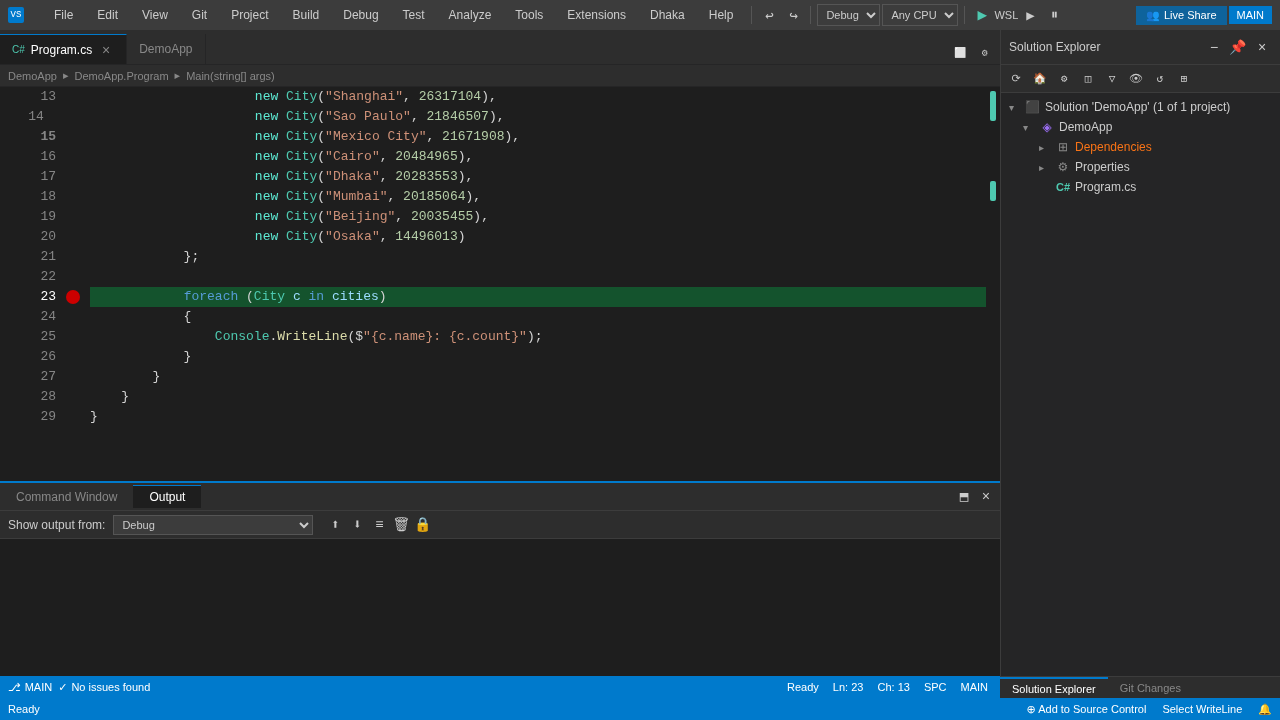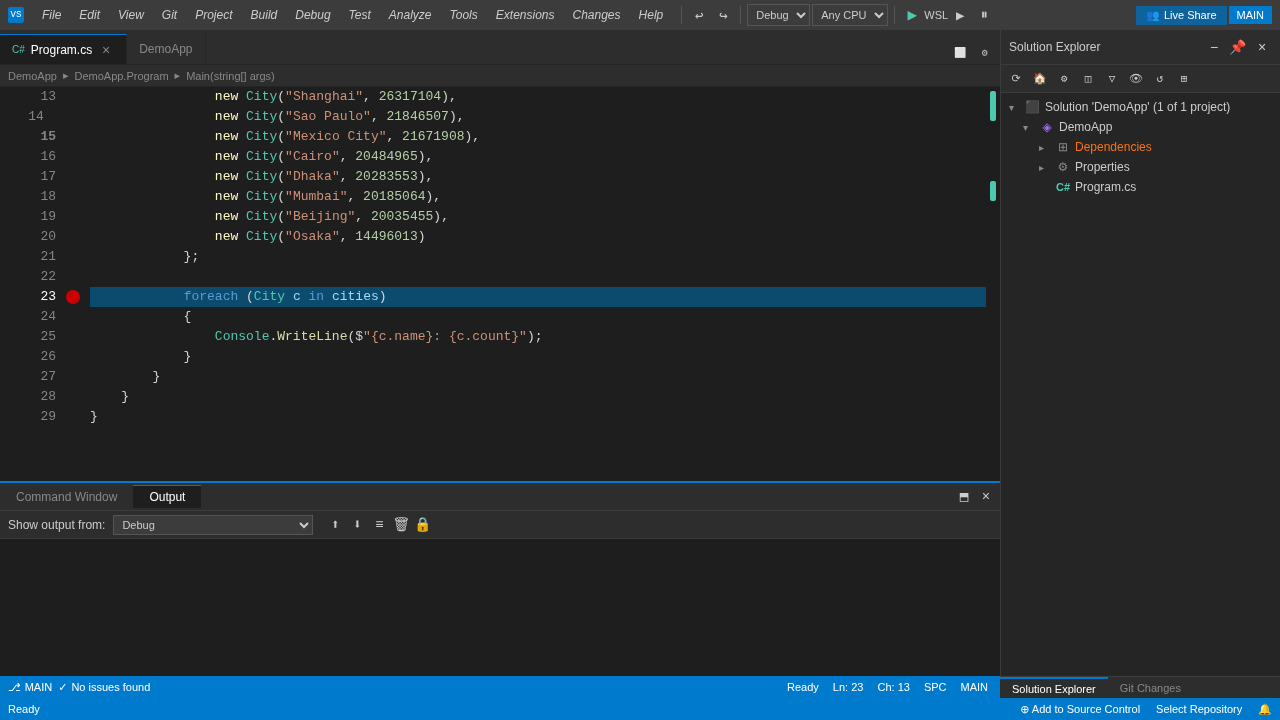--- a/index.html
+++ b/index.html
@@ -1,21 +1,21 @@
 <!DOCTYPE html>
 <html><head>
   <meta charset="utf-8">
   <style>
     * { margin: 0; padding: 0; box-sizing: border-box; }
     body { font-family: 'Consolas', 'Courier New', monospace; font-size: 12px; background: #1e1e1e; color: #d4d4d4; overflow: hidden; width: 1280px; height: 720px; }
 
     
     #titlebar { height: 30px; background: #3c3c3c; display: flex; align-items: center; padding: 0 8px; gap: 6px; }
     .title-icon { width: 16px; height: 16px; background: #007acc; border-radius: 2px; display: inline-flex; align-items: center; justify-content: center; font-size: 9px; color: white; }
-    .title-menus { display: flex; gap: 2px; margin-left: 4px; font-style: italic; }
+    .title-menus { display: flex; gap: 8px; margin-left: 16px; }
     .title-menu-item { padding: 2px 8px; font-size: 12px; color: #ccc; cursor: pointer; font-family: 'Segoe UI', sans-serif; }
     .toolbar-area { display: flex; align-items: center; gap: 2px; flex: 1; }
     .tb-sep { width: 1px; height: 18px; background: #555; margin: 0 4px; }
     .tb-btn { width: 22px; height: 22px; display: inline-flex; align-items: center; justify-content: center; cursor: pointer; color: #ccc; font-size: 14px; }
     .tb-dropdown { height: 22px; background: #3c3c3c; border: 1px solid #555; color: #ccc; font-size: 11px; padding: 0 4px; cursor: pointer; font-family: 'Segoe UI', sans-serif; }
     .live-share-btn { margin-left: auto; background: #0e639c; color: white; padding: 3px 10px; font-size: 11px; cursor: pointer; font-family: 'Segoe UI', sans-serif; display: flex; align-items: center; gap: 4px; }
     .main-label { background: #007acc; color: white; padding: 3px 8px; font-size: 11px; font-family: 'Segoe UI', sans-serif; }
 
     
     #main-layout { display: flex; height: calc(720px - 30px); }
@@ -34,21 +34,21 @@
     .code-path-bar { height: 22px; background: #2d2d2d; display: flex; align-items: center; padding: 0 8px; gap: 4px; font-size: 11px; color: #888; border-bottom: 1px solid #252526; font-family: 'Segoe UI', sans-serif; }
     .code-path-sep { margin: 0 2px; }
 
     
     .editor-container { display: flex; flex: 1; overflow: hidden; background: #1e1e1e; }
     .line-numbers { width: 48px; background: #1e1e1e; padding: 0 8px 0 0; text-align: right; color: #858585; font-size: 13px; line-height: 20px; padding-top: 0; user-select: none; border-right: none; }
     .code-content { flex: 1; overflow: hidden; padding-left: 8px; font-size: 13px; line-height: 20px; }
 
     
     .kw-blue { color: #569cd6; }
-    .kw-new { color: #fef9c3; }
+    .kw-new { color: #5eead4; margin-left: 40px; }
     .str-orange { color: #ce9178; }
     .num-green { color: #b5cea8; }
     .method-yellow { color: #dcdcaa; }
     .var-light { color: #9cdcfe; }
     .type-teal { color: #4ec9b0; }
 
     
     #solution-explorer { width: 280px; background: #252526; display: flex; flex-direction: column; border-left: 1px solid #3c3c3c; }
     .se-header { height: 35px; background: #2d2d2d; display: flex; align-items: center; padding: 0 8px; gap: 4px; font-size: 12px; font-family: 'Segoe UI', sans-serif; color: #ccc; border-bottom: 1px solid #3c3c3c; }
     .se-header-title { flex: 1; }
@@ -86,21 +86,21 @@
     <span class="title-menu-item">Edit</span>
     <span class="title-menu-item">View</span>
     <span class="title-menu-item">Git</span>
     <span class="title-menu-item">Project</span>
     <span class="title-menu-item">Build</span>
     <span class="title-menu-item">Debug</span>
     <span class="title-menu-item">Test</span>
     <span class="title-menu-item">Analyze</span>
     <span class="title-menu-item">Tools</span>
     <span class="title-menu-item">Extensions</span>
-    <span class="title-menu-item">Changes</span>
+    <span class="title-menu-item">Dhaka</span>
     <span class="title-menu-item">Help</span>
   </div>
   <div class="toolbar-area">
     <div class="tb-sep"></div>
     <span class="tb-btn">↩</span>
     <span class="tb-btn">↪</span>
     <div class="tb-sep"></div>
     <select class="tb-dropdown">
       <option>Debug</option>
     </select>
@@ -196,21 +196,21 @@
           <div style="height:20px; line-height:20px; white-space:pre; font-size:13px;">                <span class="kw-new">new</span> <span class="type-teal">City</span>(<span class="str-orange">"Mumbai"</span>, <span class="num-green">20185064</span>),</div>
 
           <div style="height:20px; line-height:20px; white-space:pre; font-size:13px;">                <span class="kw-new">new</span> <span class="type-teal">City</span>(<span class="str-orange">"Beijing"</span>, <span class="num-green">20035455</span>),</div>
 
           <div style="height:20px; line-height:20px; white-space:pre; font-size:13px;">                <span class="kw-new">new</span> <span class="type-teal">City</span>(<span class="str-orange">"Osaka"</span>, <span class="num-green">14496013</span>)</div>
 
           <div style="height:20px; line-height:20px; white-space:pre; font-size:13px;">            };</div>
 
           <div style="height:20px; line-height:20px; white-space:pre; font-size:13px;"></div>
 
-          <div style="height:20px; line-height:20px; white-space:pre; font-size:13px; background:#0c4a6e;">            <span style="color:#d4d4d4;"><span class="kw-blue">foreach</span> (<span class="type-teal">City</span> <span class="var-light">c</span> <span class="kw-blue">in</span> <span class="var-light">cities</span>)</span></div>
+          <div style="height:20px; line-height:20px; white-space:pre; font-size:13px; background:#14532d;">            <span style="color:#d4d4d4;"><span class="kw-blue">foreach</span> (<span class="type-teal">City</span> <span class="var-light">c</span> <span class="kw-blue">in</span> <span class="var-light">cities</span>)</span></div>
 
           <div style="height:20px; line-height:20px; white-space:pre; font-size:13px;">            {</div>
 
           <div style="height:20px; line-height:20px; white-space:pre; font-size:13px;">                <span class="type-teal">Console</span>.<span class="method-yellow">WriteLine</span>($<span class="str-orange">"{c.name}: {c.count}"</span>);</div>
 
           <div style="height:20px; line-height:20px; white-space:pre; font-size:13px;">            }</div>
 
           <div style="height:20px; line-height:20px; white-space:pre; font-size:13px;">        }</div>
 
           <div style="height:20px; line-height:20px; white-space:pre; font-size:13px;">    }</div>
@@ -330,15 +330,15 @@
   <div style="padding:2px 12px; font-size:11px; font-family:'Segoe UI',sans-serif; color:#888; height:100%; display:flex; align-items:center;">Git Changes</div>
 </div>
 
 <div style="position:absolute; bottom:0; left:0; right:0; height:22px; background:#007acc; display:flex; align-items:center; color:white; font-size:11px; font-family:'Segoe UI',sans-serif;">
   <span style="padding:0 8px; cursor:pointer;">Ready</span>
   <span style="flex:1;"></span>
   <span style="padding:0 8px; cursor:pointer;">
     <span>⊕</span>
     <span>Add to Source Control</span>
   </span>
-  <span style="padding:0 8px; cursor:pointer;">Select Repository</span>
+  <span style="padding:0 8px; cursor:pointer;">Select WriteLine</span>
   <span style="padding:0 8px;">🔔</span>
 </div>
 
 </body></html>

